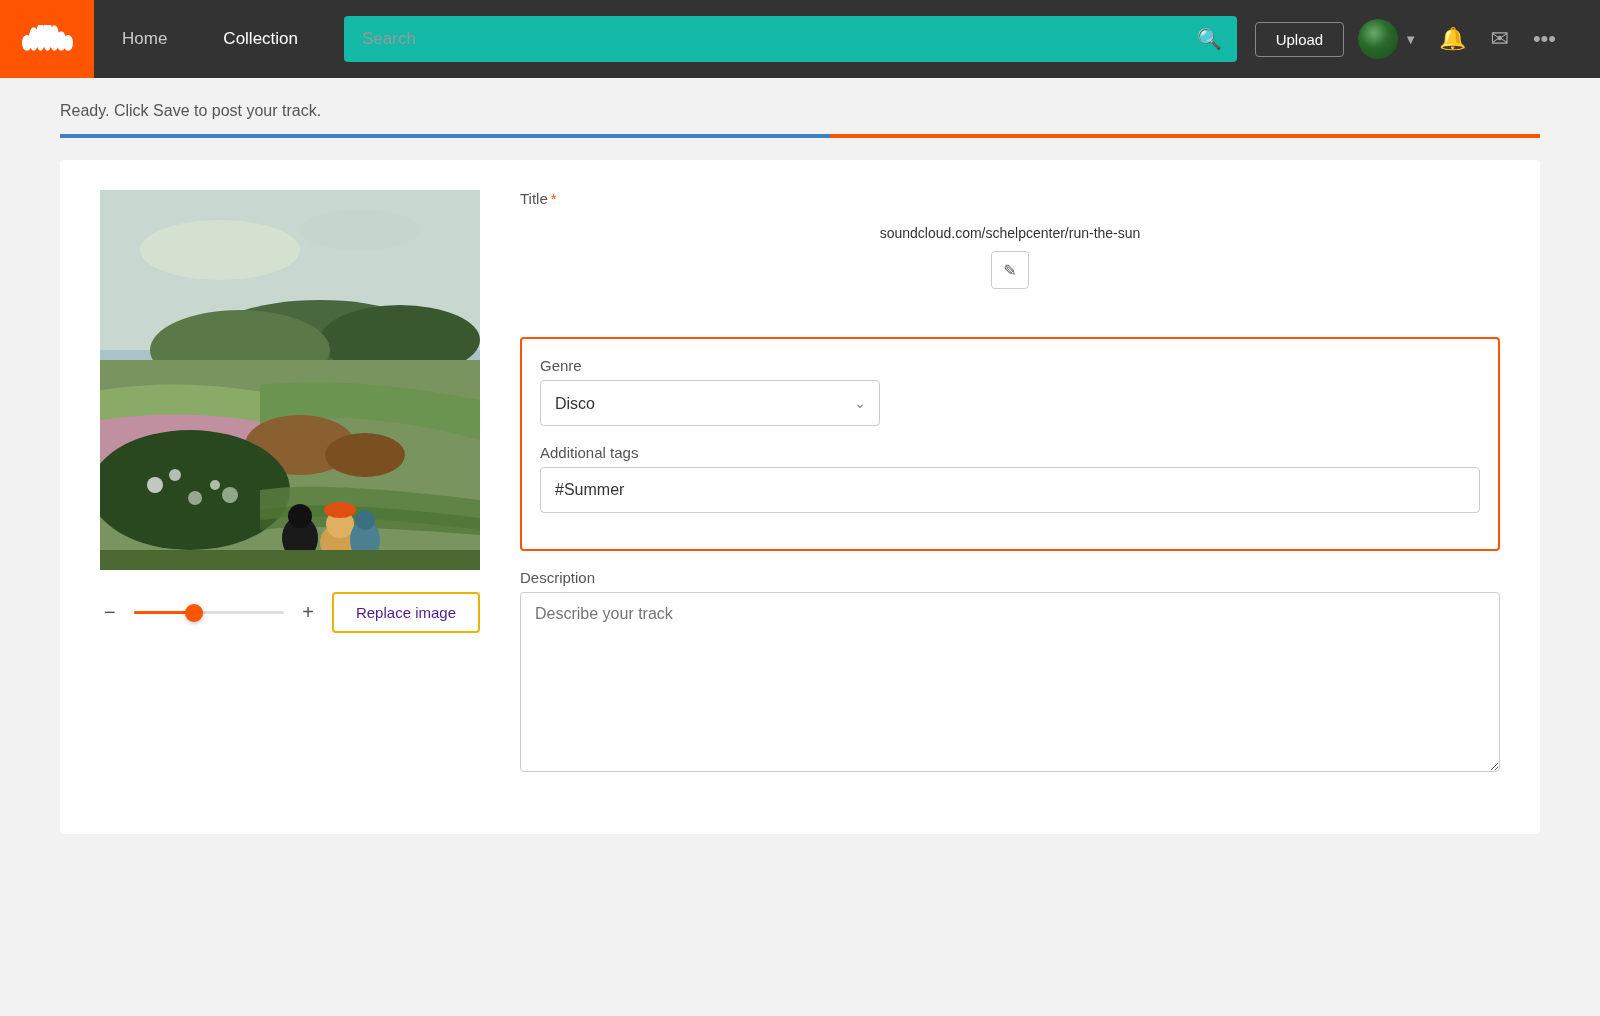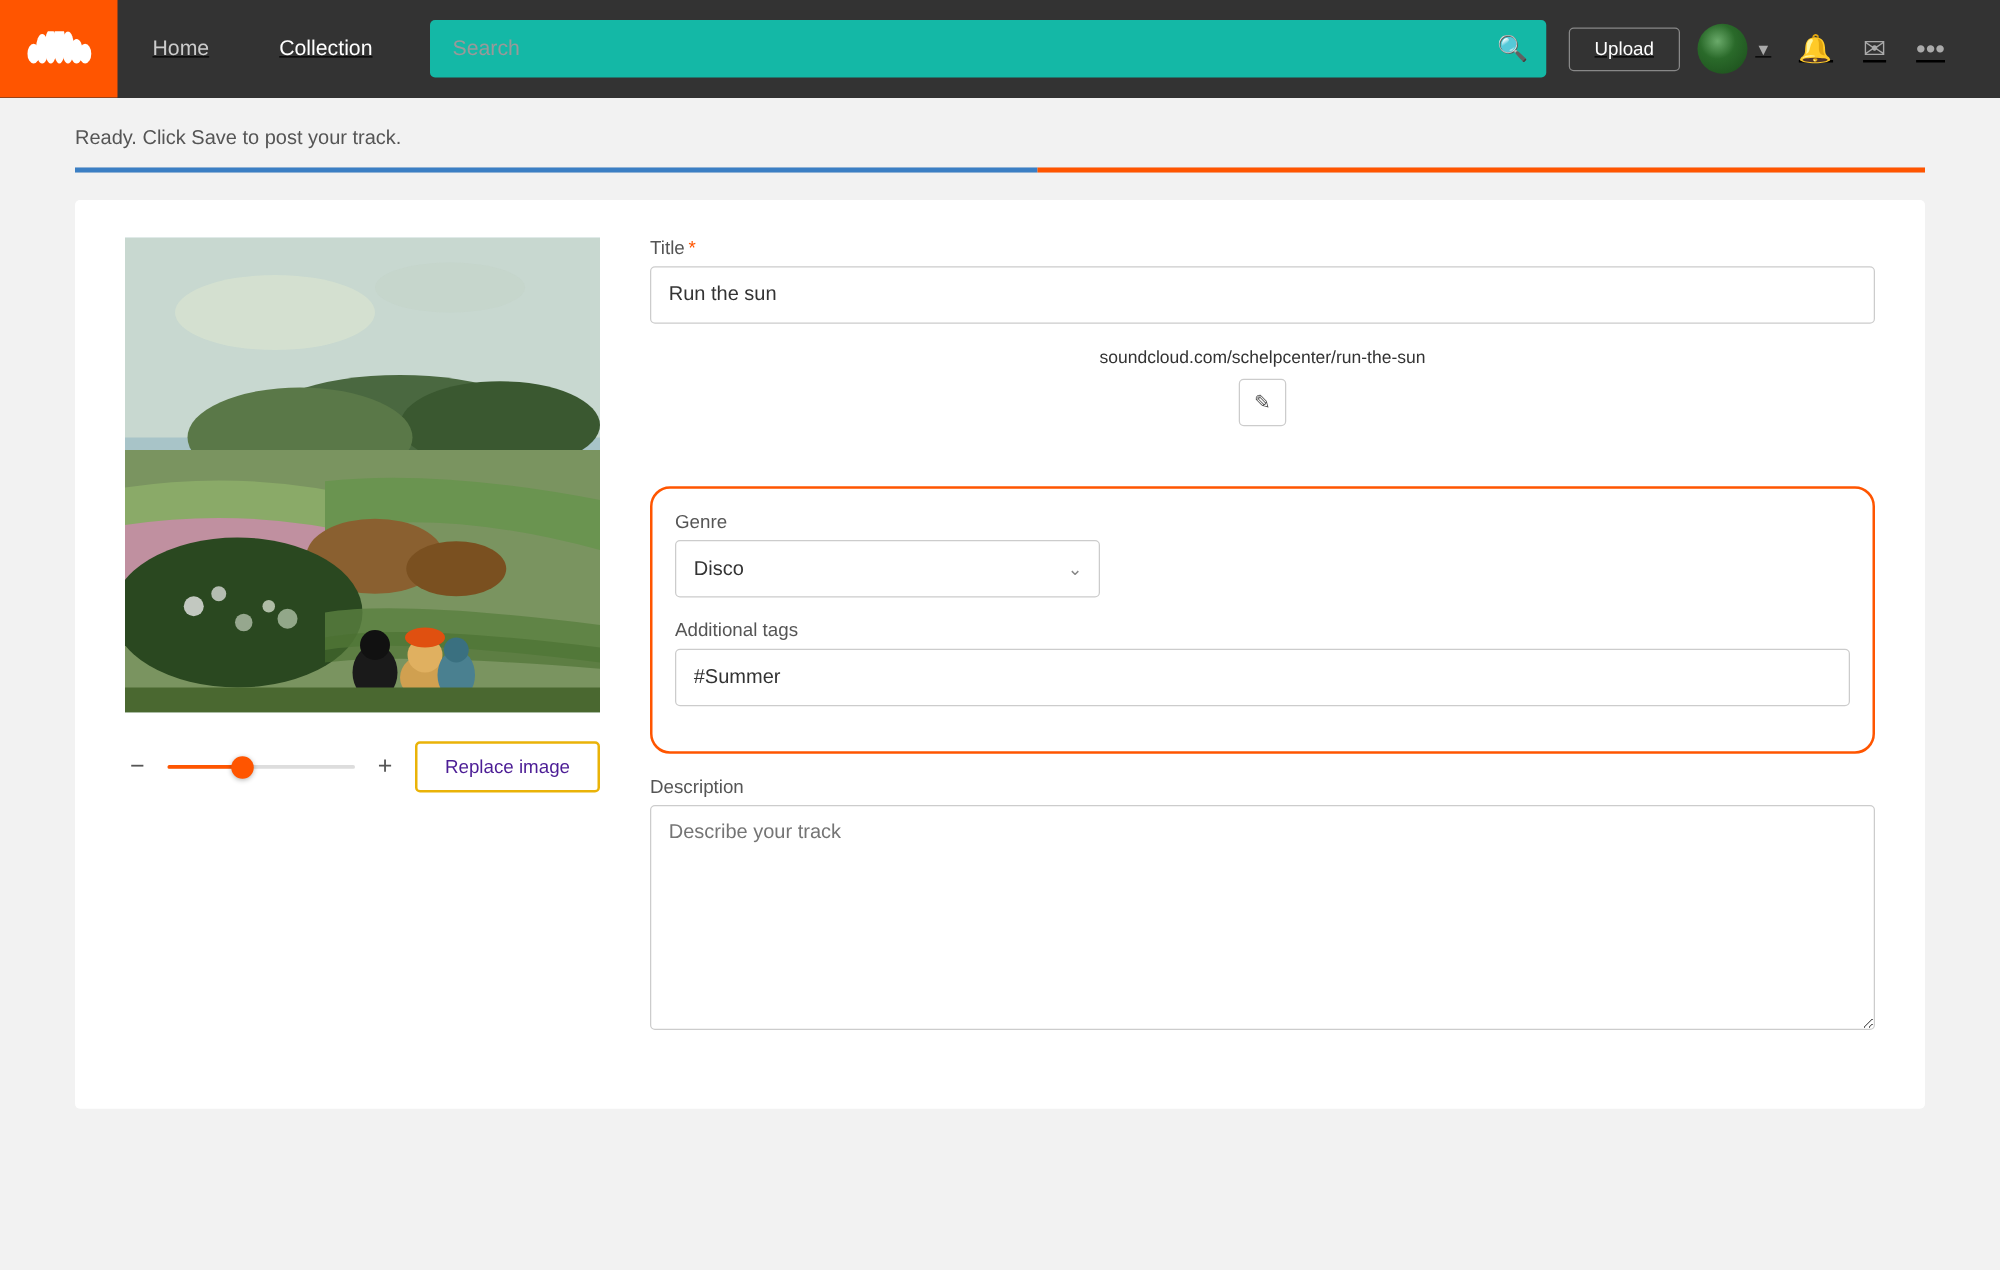--- a/index.html
+++ b/index.html
@@ -8,21 +8,20 @@
     
     .navbar {
       display: flex;
       align-items: center;
       background: #333;
       height: 78px;
       padding: 0;
       position: fixed;
       top: 0; left: 0; right: 0;
       z-index: 100;
-      text-decoration: underline;
     }
     .navbar-logo {
       background: #f50;
       width: 94px;
       height: 78px;
       display: flex;
       align-items: center;
       justify-content: center;
       flex-shrink: 0;
     }
@@ -299,21 +298,21 @@
       align-items: center;
       justify-content: center;
       cursor: pointer;
       font-size: 16px;
       color: #555;
     }
 
     
     .genre-tags-section {
       border: 2px solid #f50;
-      border-radius: 16px;
+      border-radius: 4px;
       padding: 18px 18px 18px 18px;
       margin-bottom: 18px;
       margin-top: 48px;
     }
     .genre-select-wrap {
       position: relative;
       margin-bottom: 18px;
     }
     .genre-select {
       width: 340px;
@@ -482,21 +481,20 @@
           <button class="btn-replace">Replace image</button>
         </div>
       </div>
 
       <div class="fields-section">
 
         <div class="field-group">
           <label class="field-label">
             <span>Title</span><span class="required">*</span>
           </label>
-          <input type="text" class="field-input" value="Run the sun" style="">
         </div>
 
         <div class="url-row">
           <span class="url-text">
             <span>soundcloud.com/schelpcenter/</span><span>run-the-sun</span>
           </span>
           <button class="edit-btn">
             <span>✎</span>
           </button>
         </div>

